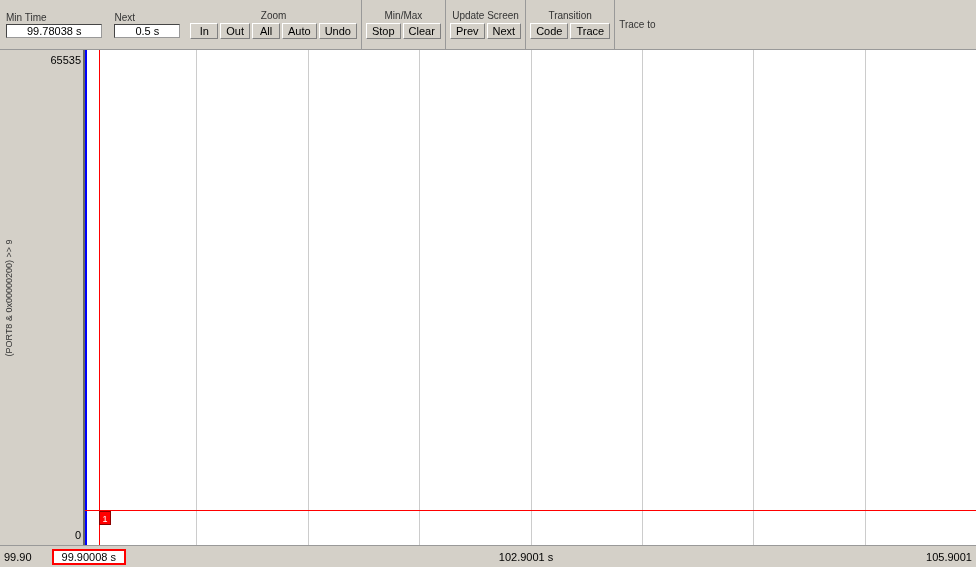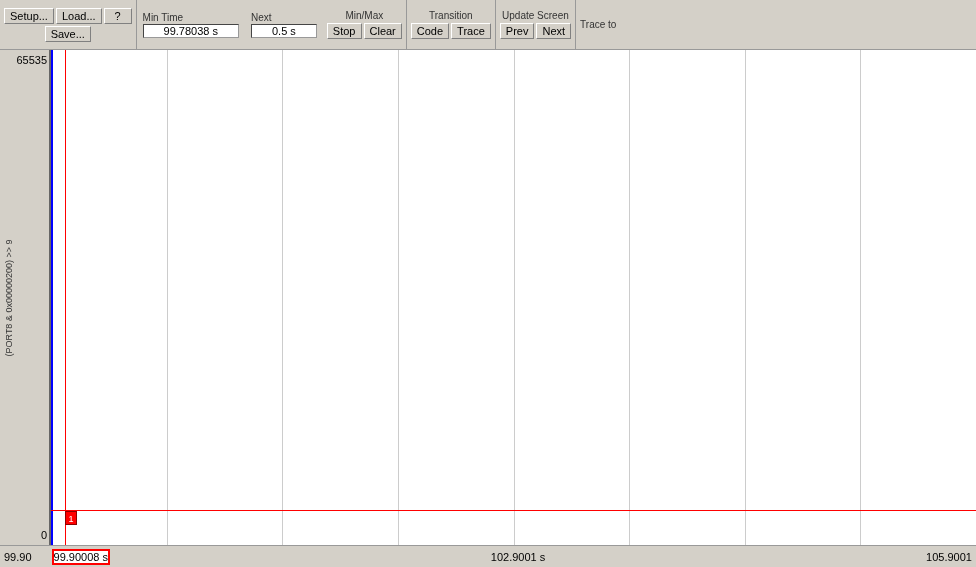--- a/index.html
+++ b/index.html
@@ -69,21 +69,21 @@
       white-space: nowrap;
     }
     .main-area {
       display: flex;
       width: 976px;
       height: calc(567px - 50px - 22px);
       background: #f0f0f0;
       position: relative;
     }
     .signal-panel {
-      width: 51px;
+      width: 85px;
       background: #d4d0c8;
       border-right: 2px solid #666;
       display: flex;
       flex-direction: column;
       justify-content: space-between;
       padding: 4px 2px;
       font-size: 11px;
       position: relative;
     }
     .signal-top-val {
@@ -125,64 +125,64 @@
       font-size: 11px;
       padding: 0 4px;
       justify-content: space-between;
     }
   </style>
 </head>
 <body>
 
 <div class="toolbar">
 
-  <div class="toolbar-group">
-    <div class="toolbar-group-row">
-      <button class="tb-btn">Setup...</button>
-      <button class="tb-btn">Load...</button>
-      <button class="tb-btn">?</button>
-    </div>
-    <div class="toolbar-group-row">
-      <button class="tb-btn">Save...</button>
-    </div>
-  </div>
 
   <div class="toolbar-info">
     <span class="info-label">Min Time</span>
     <span class="info-value">99.78038 s</span>
   </div>
 
 
   <div class="toolbar-info">
     <span class="info-label">Next</span>
     <span class="info-value">0.5 s</span>
   </div>
 
+  <div class="toolbar-group">
+    <span class="toolbar-group-label">Zoom</span>
+    <div class="toolbar-group-row">
+      <button class="tb-btn">In</button>
+      <button class="tb-btn">Out</button>
+      <button class="tb-btn">All</button>
+      <button class="tb-btn">Auto</button>
+      <button class="tb-btn">Undo</button>
+    </div>
+  </div>
 
   <div class="toolbar-group">
     <span class="toolbar-group-label">Min/Max</span>
     <div class="toolbar-group-row">
       <button class="tb-btn">Stop</button>
       <button class="tb-btn">Clear</button>
     </div>
   </div>
 
   <div class="toolbar-group">
+    <span class="toolbar-group-label">Update Screen</span>
+    <div class="toolbar-group-row">
+      <button class="tb-btn">Prev</button>
+      <button class="tb-btn">Next</button>
+    </div>
+  </div>
+
+  <div class="toolbar-group">
     <span class="toolbar-group-label">Transition</span>
     <div class="toolbar-group-row">
       <button class="tb-btn">Code</button>
       <button class="tb-btn">Trace</button>
-    </div>
-  </div>
-
-  <div class="toolbar-group">
-    <span class="toolbar-group-label">Update Screen</span>
-    <div class="toolbar-group-row">
-      <button class="tb-btn">Prev</button>
-      <button class="tb-btn">Next</button>
     </div>
   </div>
 
   <div class="toolbar-group" style="border-right:none;">
     <span class="toolbar-group-label">Trace to</span>
   </div>
 </div>
 
 <div class="main-area">
 
@@ -210,21 +210,21 @@
 
     <div style="position:absolute;top:0;bottom:0;left:14px;width:1px;background:red;"></div>
 
     <div style="position:absolute;bottom:4%;left:14px;background:red;color:white;font-size:9px;width:12px;height:14px;text-align:center;line-height:14px;border:1px solid darkred;">1</div>
   </div>
 </div>
 
 <div class="status-bar">
   <div style="display:flex;align-items:center;gap:0;">
     <span style="padding-right:20px;">99.90</span>
-    <span style="background:white;border:2px solid red;padding:0 0;font-size:11px;">99.90008 s</span>
+    <span style="background:white;border:2px solid red;padding:0 8px;font-size:11px;">99.90008 s</span>
   </div>
   <div>
     <span>102.9001 s</span>
   </div>
   <div>
     <span>105.9001</span>
   </div>
 </div>
 
 </body></html>

